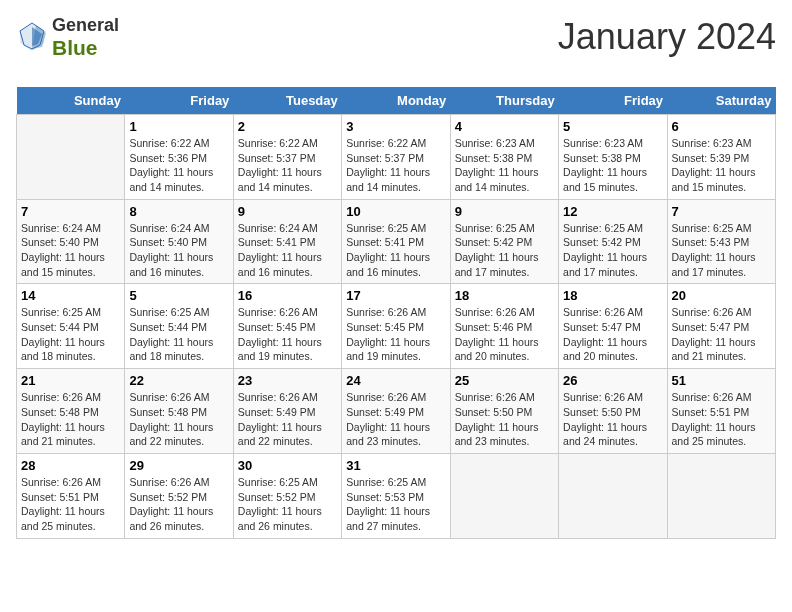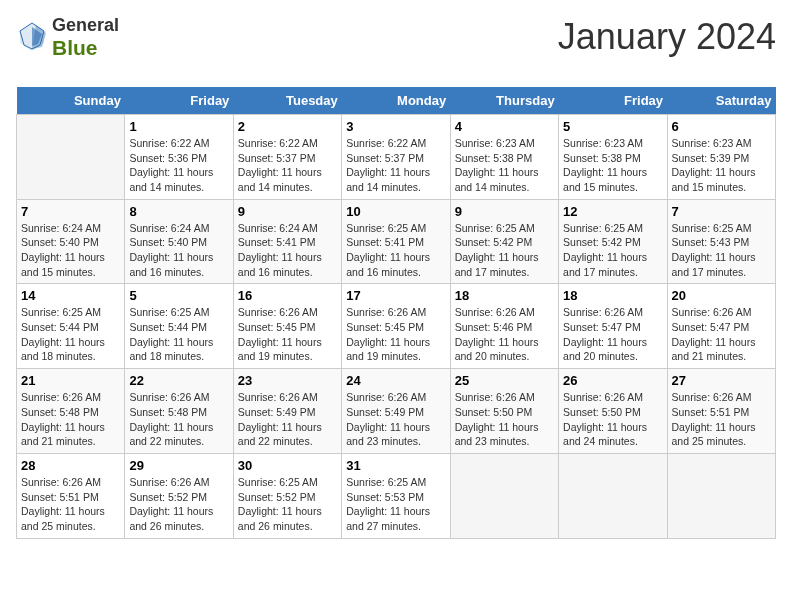--- a/index.html
+++ b/index.html
@@ -234,21 +234,21 @@
         </td>
         <td>
           <span class="day-num">25</span>
           <div class="day-info">Sunrise: 6:26 AM<br>Sunset: 5:50 PM<br>Daylight: 11 hours and 23 minutes.</div>
         </td>
         <td>
           <span class="day-num">26</span>
           <div class="day-info">Sunrise: 6:26 AM<br>Sunset: 5:50 PM<br>Daylight: 11 hours and 24 minutes.</div>
         </td>
         <td>
-          <span class="day-num">27</span>
+          <span class="day-num">51</span>
           <div class="day-info">Sunrise: 6:26 AM<br>Sunset: 5:51 PM<br>Daylight: 11 hours and 25 minutes.</div>
         </td>
       </tr>
       <tr>
         <td>
           <span class="day-num">28</span>
           <div class="day-info">Sunrise: 6:26 AM<br>Sunset: 5:51 PM<br>Daylight: 11 hours and 25 minutes.</div>
         </td>
         <td>
           <span class="day-num">29</span>

